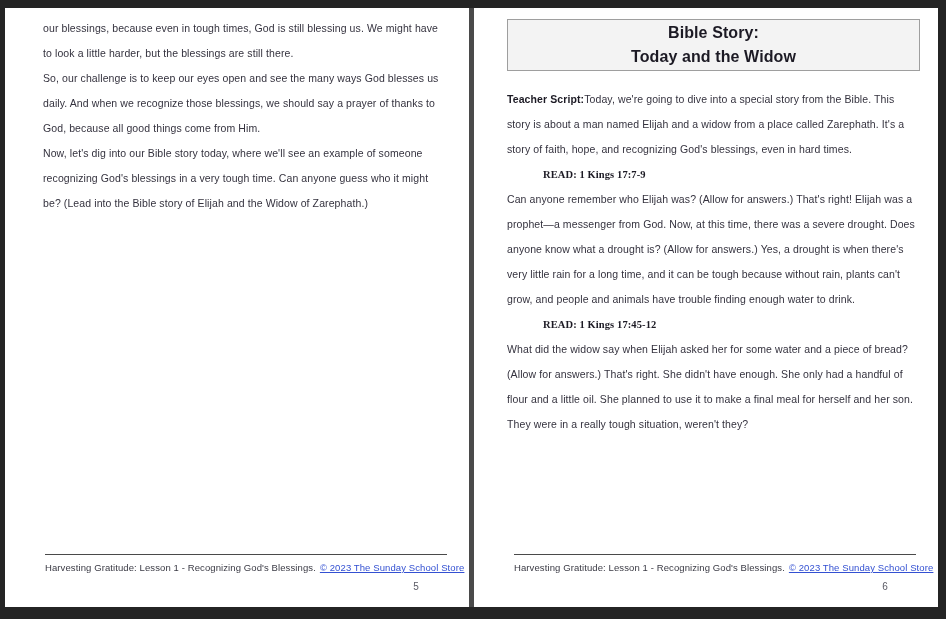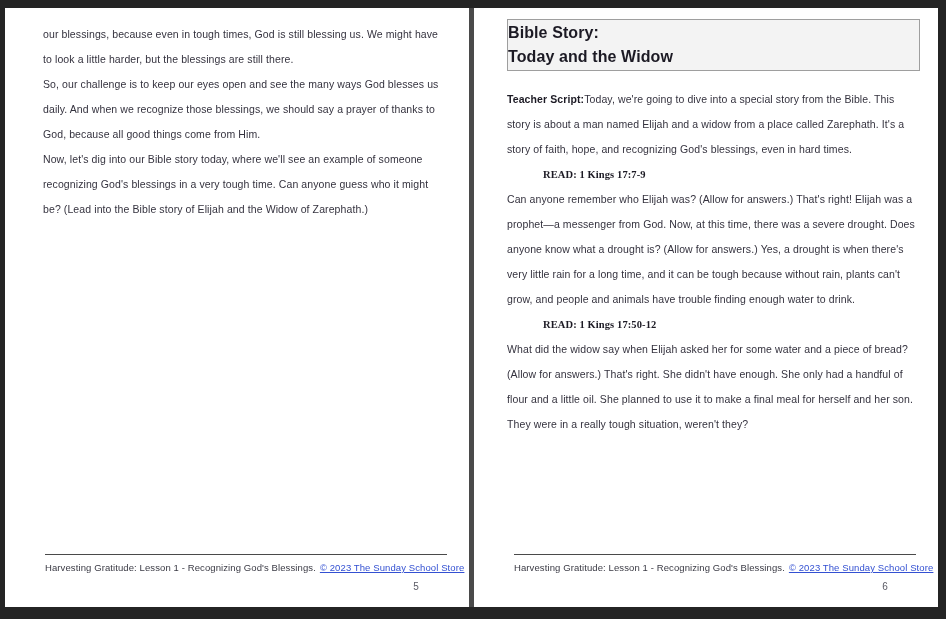--- a/index.html
+++ b/index.html
@@ -24,38 +24,37 @@
     position: relative;
     flex: 1;
     height: 100%;
     color: #34323e;
     font-size: 10.5px;
     line-height: 25px;
     letter-spacing: 0.1px;
   }
   .page-left .page-body {
     padding: 8px 24px 0 38px;
-    margin-top: 6px;
   }
   .page-right .page-body {
     padding: 11px 18px 0 33px;
   }
   .divider {
     width: 5px;
     background: #4a4a4a;
     height: 100%;
   }
   p {
     margin: 0;
     padding: 0;
   }
   .title-box {
     background: #f3f3f3;
     border: 1px solid #9e9e9e;
-    text-align: left;
+    text-align: center;
     font-weight: bold;
     font-size: 16px;
     line-height: 24px;
     color: #1c1a24;
     padding: 1px 0;
     margin-bottom: 16px;
   }
   .lead-label {
     font-weight: bold;
     color: #1c1a24;
@@ -122,21 +121,21 @@
 
   <div class="page page-right">
     <div class="page-body">
       <div class="title-box">
         <div>Bible Story:</div>
         <div>Today and the Widow</div>
       </div>
       <p><span class="lead-label">Teacher Script:</span><span>Today, we're going to dive into a special story from the Bible. This story is about a man named Elijah and a widow from a place called Zarephath. It's a story of faith, hope, and recognizing God's blessings, even in hard times.</span></p>
       <p class="read-line">READ: 1 Kings 17:7-9</p>
       <p>Can anyone remember who Elijah was? (Allow for answers.) That's right! Elijah was a prophet—a messenger from God. Now, at this time, there was a severe drought. Does anyone know what a drought is? (Allow for answers.) Yes, a drought is when there's very little rain for a long time, and it can be tough because without rain, plants can't grow, and people and animals have trouble finding enough water to drink.</p>
-      <p class="read-line">READ: 1 Kings 17:50-12</p>
+      <p class="read-line">READ: 1 Kings 17:45-12</p>
       <p>What did the widow say when Elijah asked her for some water and a piece of bread? (Allow for answers.) That's right. She didn't have enough. She only had a handful of flour and a little oil. She planned to use it to make a final meal for herself and her son. They were in a really tough situation, weren't they?</p>
     </div>
     <div class="footer">
       <div class="footer-rule"></div>
       <div class="footer-line">
         <span>Harvesting Gratitude: Lesson 1 - Recognizing God's Blessings.</span><a class="footer-link">© 2023 The Sunday School Store</a>
       </div>
     </div>
     <div class="pagenum">6</div>
   </div>

